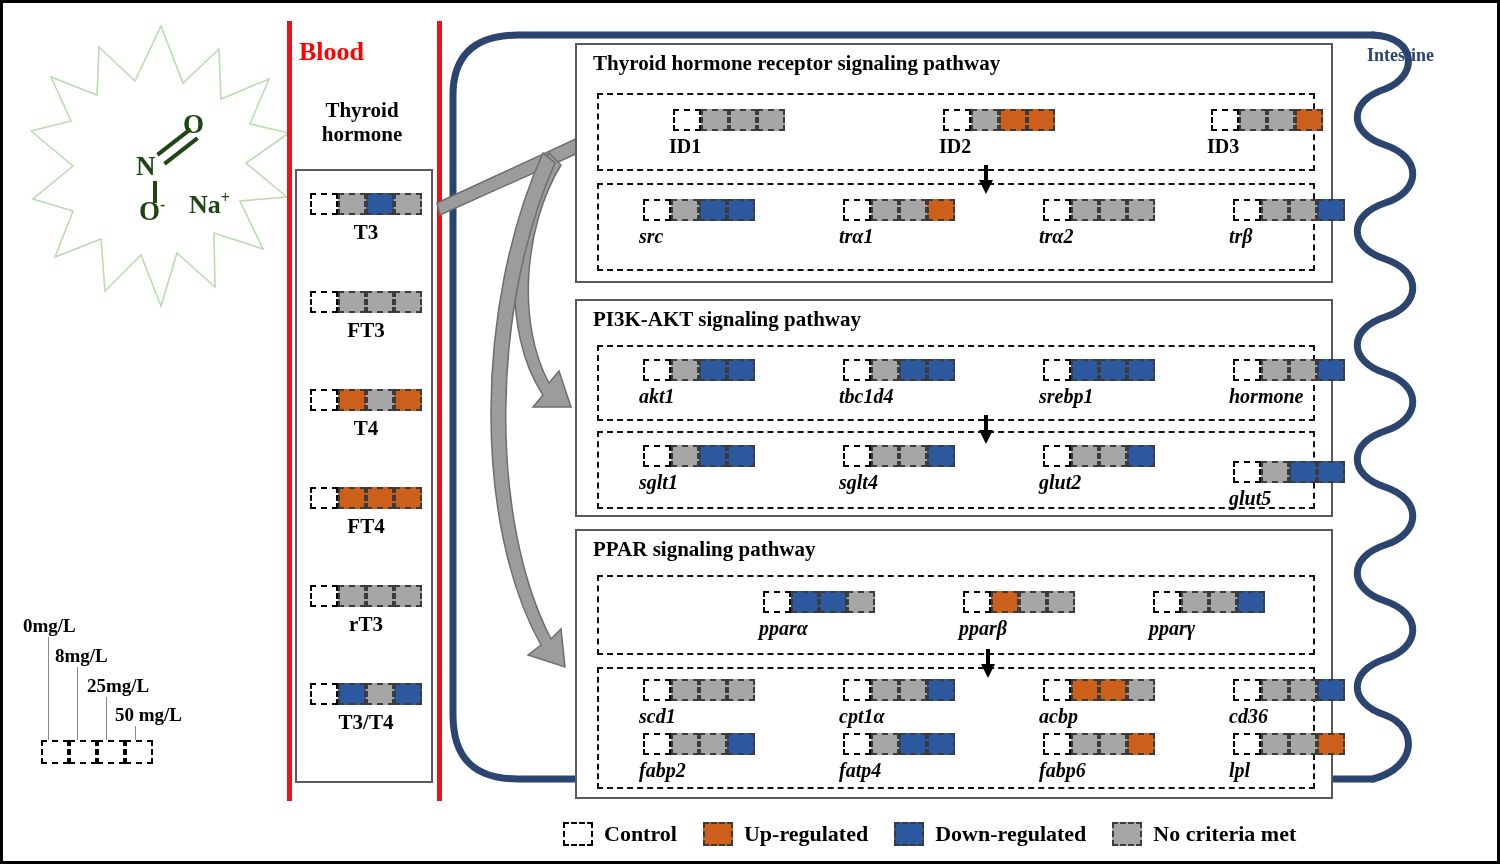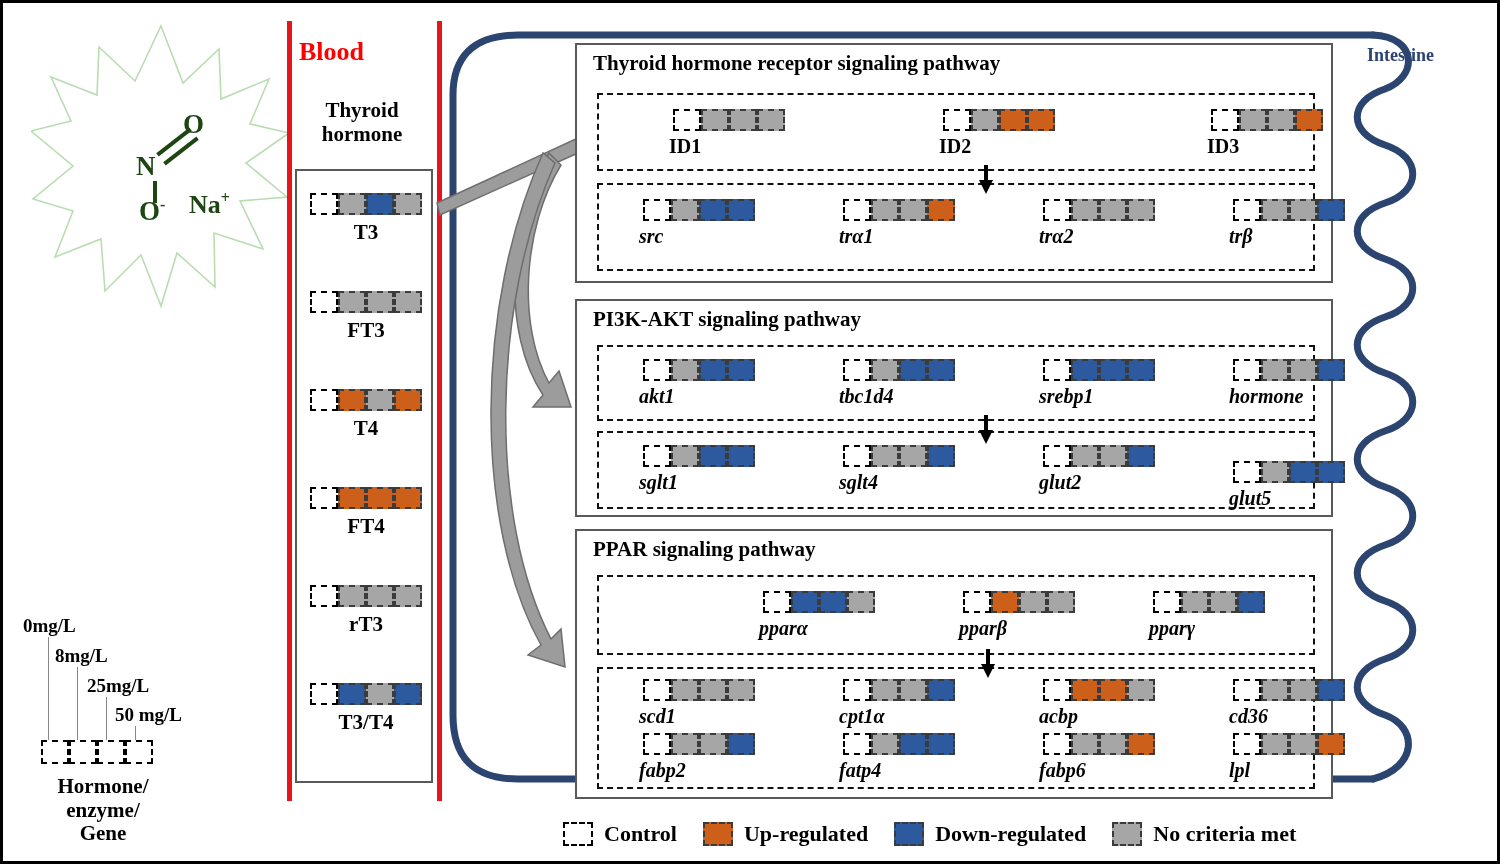--- a/index.html
+++ b/index.html
@@ -167,25 +167,20 @@
     <span class="dose-tick" style="left:93px;  top:82px;  height:44px;"></span>
     <span class="dose-tick" style="left:122px; top:111px; height:15px;"></span>
 
     <div id="dose-boxes">
       <span class="cell"></span>
       <span class="cell"></span>
       <span class="cell"></span>
       <span class="cell"></span>
     </div>
 
-    <div class="dose-cap">
-      <div>Hormone/</div>
-      <div>enzyme/</div>
-      <div>Gene</div>
-    </div>
   </div>
 
   <div class="blood-rule" id="blood-rule-left"></div>
   <div class="blood-rule" id="blood-rule-right"></div>
   <div id="blood-title">Blood</div>
   <div id="blood-subtitle">
     <div>Thyroid</div>
     <div>hormone</div>
   </div>
   <div id="blood-box">

